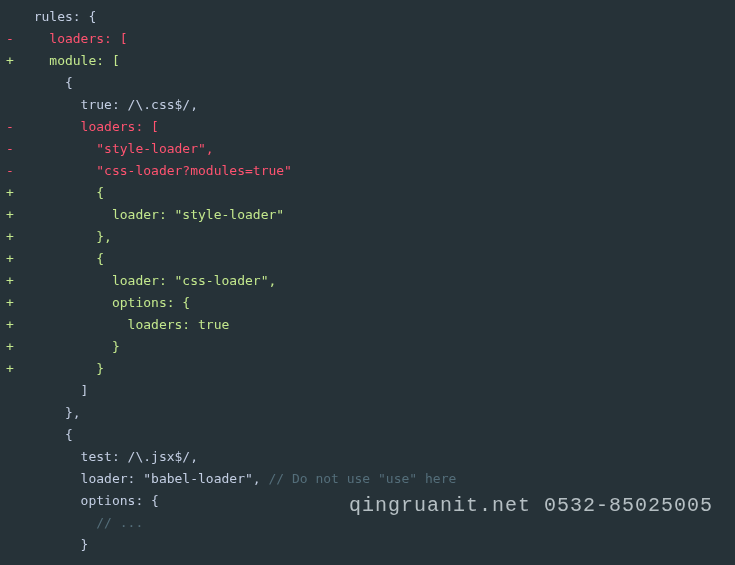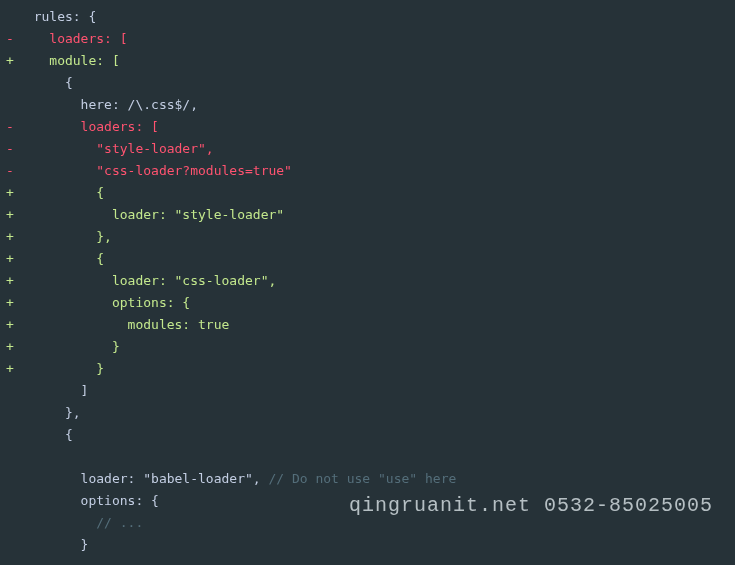--- a/index.html
+++ b/index.html
@@ -38,35 +38,35 @@
   }
 </style>
 </head>
 <body>
 
 <div class="code">
     <div class="line"><span class="gutter"> </span><span>  rules: {</span></div>
     <div class="line"><span class="gutter del">-</span><span class="del">    loaders: [</span></div>
     <div class="line"><span class="gutter add">+</span><span class="add">    module: [</span></div>
     <div class="line"><span class="gutter"> </span><span>      {</span></div>
-    <div class="line"><span class="gutter"> </span><span>        here: /\.css$/,</span></div>
+    <div class="line"><span class="gutter"> </span><span>        true: /\.css$/,</span></div>
     <div class="line"><span class="gutter del">-</span><span class="del">        loaders: [</span></div>
     <div class="line"><span class="gutter del">-</span><span class="del">          "style-loader",</span></div>
     <div class="line"><span class="gutter del">-</span><span class="del">          "css-loader?modules=true"</span></div>
     <div class="line"><span class="gutter add">+</span><span class="add">          {</span></div>
     <div class="line"><span class="gutter add">+</span><span class="add">            loader: "style-loader"</span></div>
     <div class="line"><span class="gutter add">+</span><span class="add">          },</span></div>
     <div class="line"><span class="gutter add">+</span><span class="add">          {</span></div>
     <div class="line"><span class="gutter add">+</span><span class="add">            loader: "css-loader",</span></div>
     <div class="line"><span class="gutter add">+</span><span class="add">            options: {</span></div>
-    <div class="line"><span class="gutter add">+</span><span class="add">              modules: true</span></div>
+    <div class="line"><span class="gutter add">+</span><span class="add">              loaders: true</span></div>
     <div class="line"><span class="gutter add">+</span><span class="add">            }</span></div>
     <div class="line"><span class="gutter add">+</span><span class="add">          }</span></div>
     <div class="line"><span class="gutter"> </span><span>        ]</span></div>
     <div class="line"><span class="gutter"> </span><span>      },</span></div>
     <div class="line"><span class="gutter"> </span><span>      {</span></div>
-    <div class="line"><span class="gutter"> </span></div>
+    <div class="line"><span class="gutter"> </span><span>        test: /\.jsx$/,</span></div>
     <div class="line"><span class="gutter"> </span><span>        loader: "babel-loader", </span><span class="cmt">// Do not use "use" here</span></div>
     <div class="line"><span class="gutter"> </span><span>        options: {</span></div>
     <div class="line"><span class="gutter"> </span><span>          </span><span class="cmt">// ...</span></div>
     <div class="line"><span class="gutter"> </span><span>        }</span></div>
   </div>
 <div class="watermark">qingruanit.net 0532-85025005</div>
 
 </body></html>

